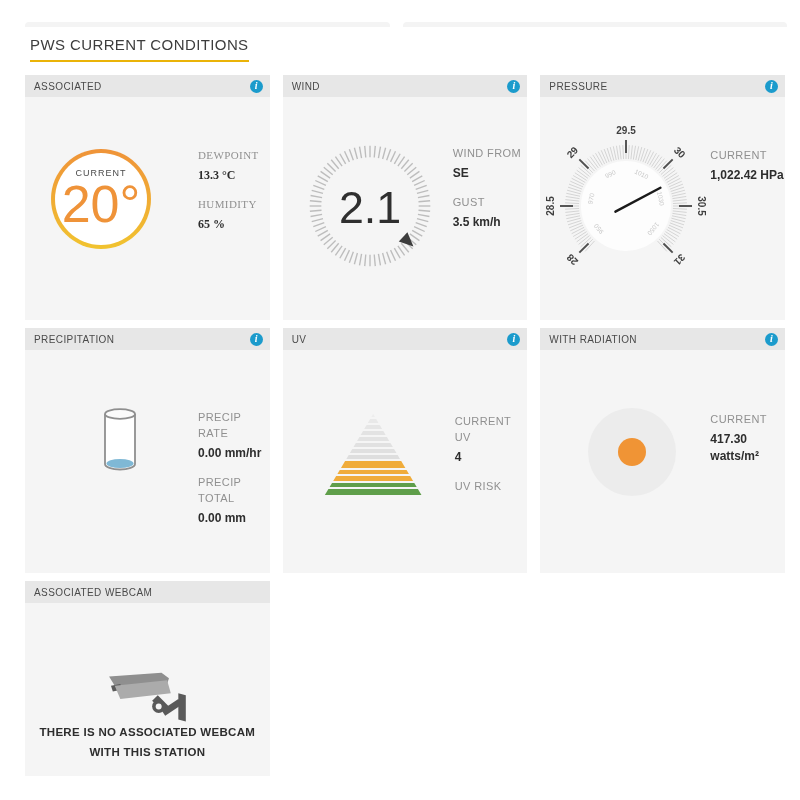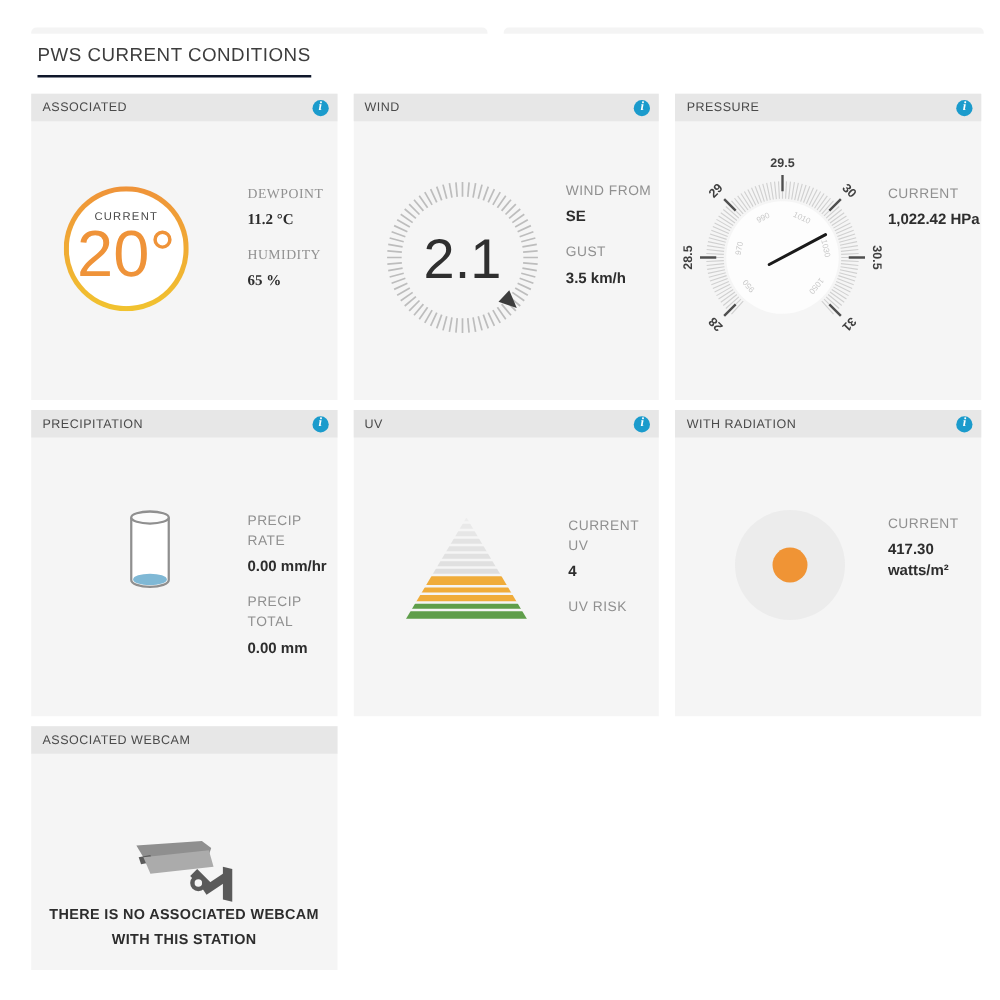--- a/index.html
+++ b/index.html
@@ -9,21 +9,21 @@
     position:relative;overflow:hidden;
     -webkit-font-smoothing:antialiased;
   }
   .remnant{position:absolute;top:22px;height:5px;background:#f4f4f4;border-radius:4px 4px 0 0;}
   .remnant.left{left:25px;width:365px;}
   .remnant.right{left:403px;width:384px;}
   .page{position:absolute;left:25px;top:36px;width:760px;}
   .page-title{
     margin:0 0 0 5px;display:inline-block;
     font-size:15px;font-weight:400;color:#3d3d3d;letter-spacing:.4px;
-    padding-bottom:7px;border-bottom:2px solid #0f172a;
+    padding-bottom:7px;border-bottom:2px solid #eab308;
   }
   .grid{
     margin-top:13px;display:grid;width:760px;
     grid-template-columns:repeat(3,1fr);
     grid-template-rows:245px 245px 195px;
     column-gap:13px;row-gap:8px;
   }
   .card{background:#f5f5f5;position:relative;}
   .card.webcam{grid-column:1;}
   .card-header{
@@ -88,21 +88,21 @@
         <span class="info-icon">i</span>
       </div>
       <div class="card-body">
         <div class="temp-circle">
           <span class="temp-current-label">CURRENT</span>
           <span class="temp-current-value">20°</span>
         </div>
         <div class="stats" style="left:173px;top:51px;font-family:Liberation Serif, serif;">
           <div>
             <div class="stat-label">DEWPOINT</div>
-            <div class="stat-value">11.2 °C</div>
+            <div class="stat-value">13.3 °C</div>
           </div>
           <div>
             <div class="stat-label">HUMIDITY</div>
             <div class="stat-value">65 %</div>
           </div>
         </div>
       </div>
     </div>
 
     <div class="card">

